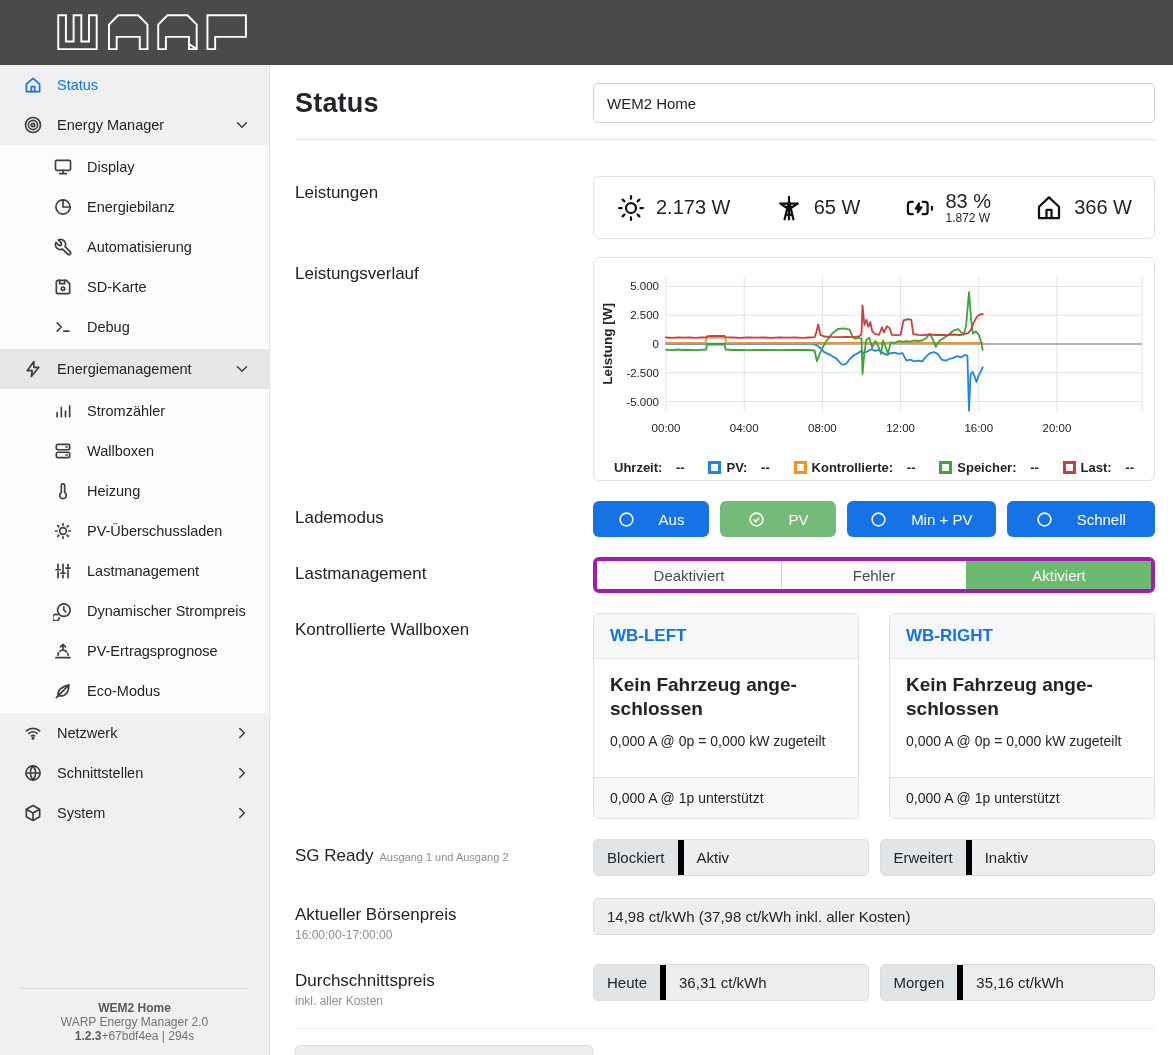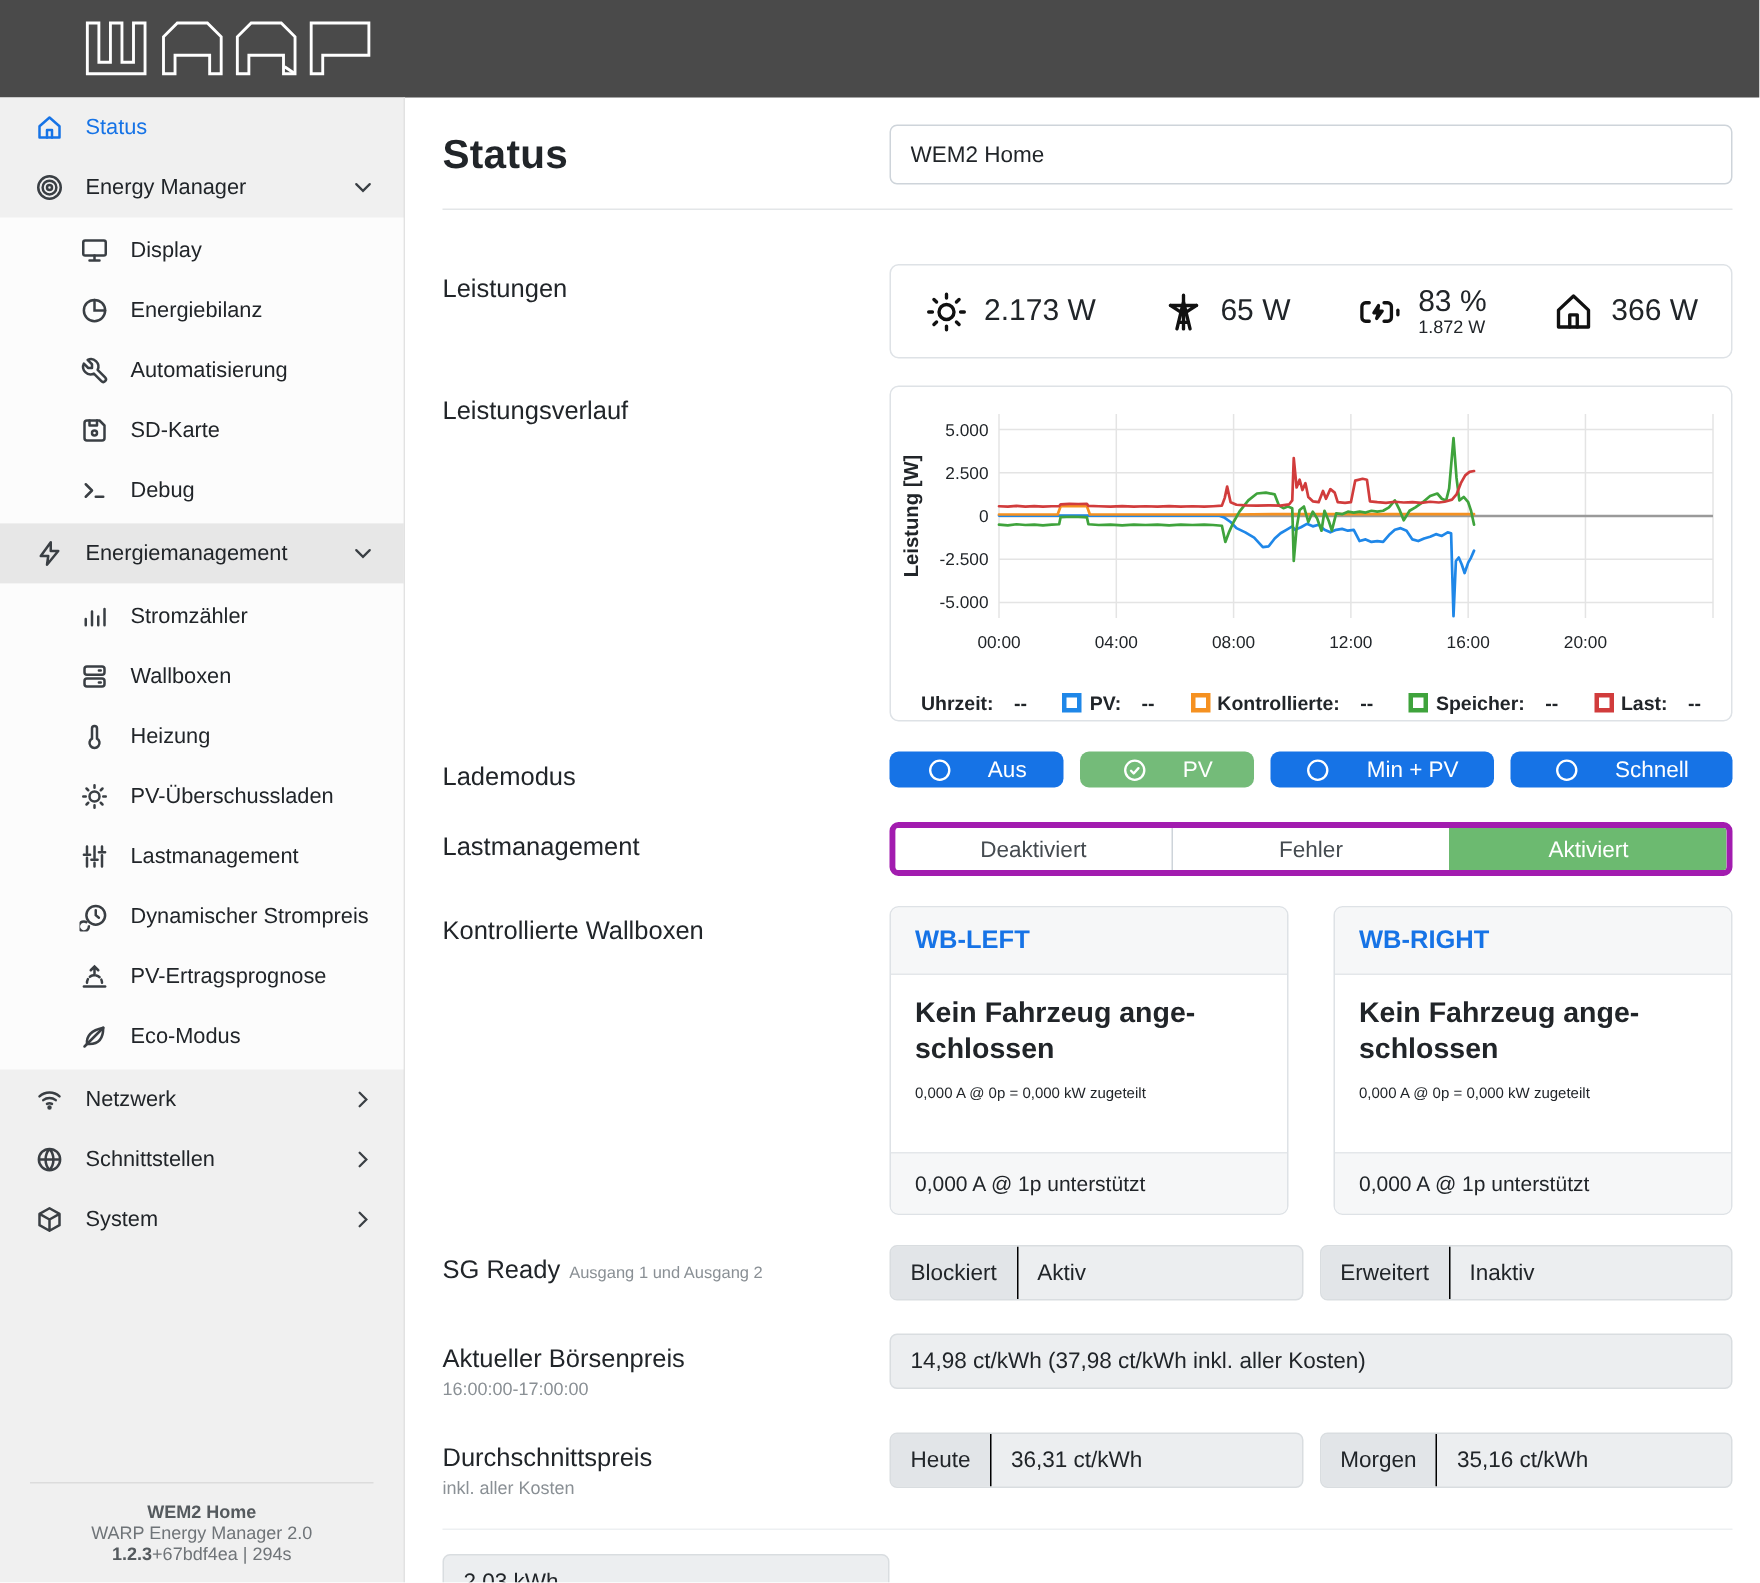--- a/index.html
+++ b/index.html
@@ -55,47 +55,47 @@
   .metric svg { stroke:#111; }
 
   
   .chart-card { padding:6px 6px 8px 6px; height:224px; }
   .legend { display:flex; justify-content:space-between; padding:0 14px; font-size:13px; font-weight:700; }
   .legend-item { display:flex; align-items:center; gap:5px; }
   .legend-swatch { width:13px; height:13px; border:3px solid #999; background:#fff; display:inline-block; }
 
   
   .btn-row { display:flex; gap:11px; }
-  .mode-btn { flex:1; height:24px; border:none; border-radius:6px; background:#1673e6; color:#fff;
+  .mode-btn { flex:1; height:36px; border:none; border-radius:6px; background:#1673e6; color:#fff;
     font-size:15px; font-weight:500; display:flex; align-items:center; justify-content:center; gap:24px; cursor:pointer;
     font-family:"Liberation Sans",sans-serif; }
   .mode-btn.sel { background:#74bb79; }
   .mode-btn svg { stroke:#fff; }
   .mode-btn.wide { flex:1.28; }
 
   
   .segmented { display:flex; border:4px solid #a21caf; border-radius:6px; overflow:hidden; height:36px; background:#fff; }
   .segment { flex:1; display:flex; align-items:center; justify-content:center; font-size:15px; color:#454b50; cursor:pointer;
     border-left:1px solid #ced4da; background:#fff; font-family:"Liberation Sans",sans-serif; }
   .segment:first-child { border-left:none; }
   .segment.sel { background:#6cba70; color:#fff; border-color:#6cba70; }
 
   
   .wb-grid { display:grid; grid-template-columns:1fr 1fr; gap:30px; }
   .wb-card { border:1px solid #dee2e6; border-radius:6px; overflow:hidden; }
   .wb-head { background:#f6f7f8; border-bottom:1px solid #e4e7ea; padding:12px 16px; font-size:17px; font-weight:700; color:#1673e6; cursor:pointer; }
   .wb-body { padding:14px 16px 18px 16px; min-height:118px; background:#fff; }
   .wb-title { font-size:19px; font-weight:700; line-height:1.25; white-space:pre-line; margin-bottom:12px; }
-  .wb-alloc { font-size:10px; }
+  .wb-alloc { font-size:14px; }
   .wb-foot { background:#f6f7f8; border-top:1px solid #e4e7ea; padding:12px 16px; font-size:14px; }
 
   
   .kv-grid { display:grid; grid-template-columns:1fr 1fr; gap:11px; }
   .kv-box { display:flex; background:#eceef0; border:1px solid #d9dde0; border-radius:5px; overflow:hidden; height:37px; }
-  .kv-label { background:#e2e5e8; border-right:1px solid #000000; padding:0 13px; display:flex; align-items:center; font-size:15px; }
+  .kv-label { background:#e2e5e8; border-right:6px solid #000000; padding:0 13px; display:flex; align-items:center; font-size:15px; }
   .kv-value { padding:0 13px; display:flex; align-items:center; font-size:15px; }
   .value-box { background:#eceef0; border:1px solid #d9dde0; border-radius:5px; height:37px; display:flex; align-items:center;
     padding:0 13px; font-size:15px; }
 
   .mb18 { margin-bottom:18px;margin-top:36px; } .mb20 { margin-bottom:20px; } .mb22 { margin-bottom:22px; }
   .section-sep { border:none; border-top:1px solid #edf0f2; margin:0 0 16px 0; }
 </style>
 </head>
 <body>
 

